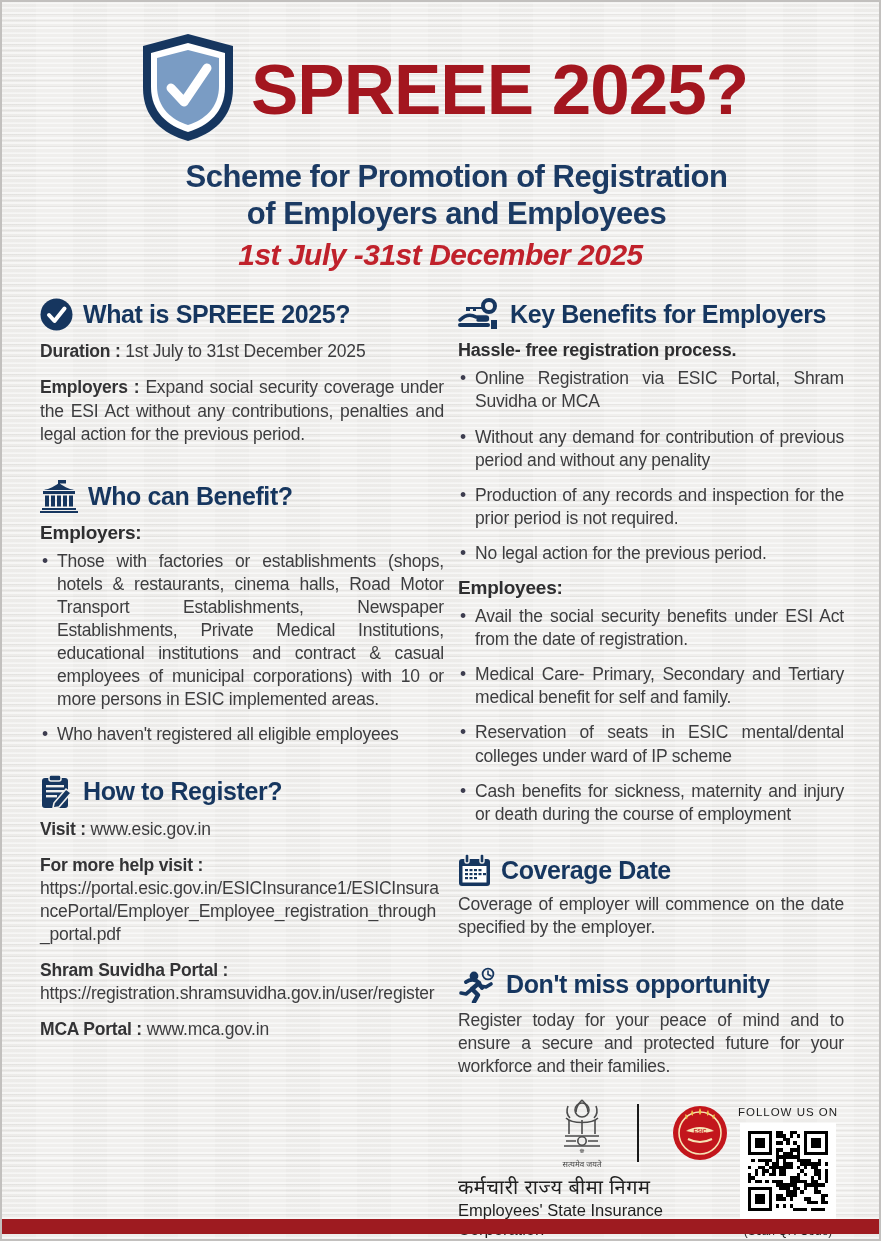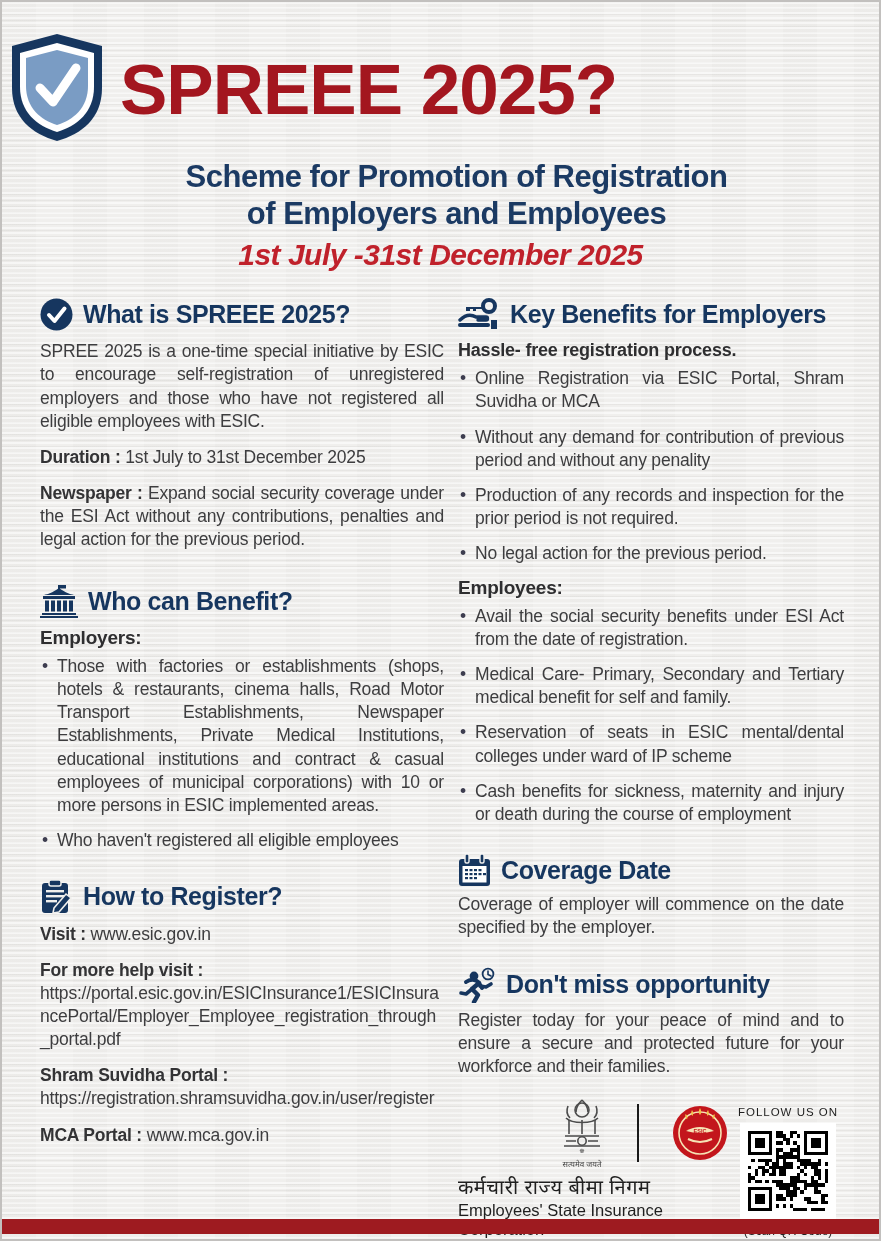--- a/index.html
+++ b/index.html
@@ -14,21 +14,21 @@
     background-image:
       repeating-linear-gradient(0deg, rgba(255,255,255,.55) 0 2px, rgba(0,0,0,0) 2px 5px),
       repeating-linear-gradient(0deg, rgba(176,174,171,.14) 0 1px, rgba(0,0,0,0) 1px 6px),
       repeating-linear-gradient(90deg, rgba(205,203,200,.10) 0 34px, rgba(0,0,0,0) 34px 71px);
     border:2px solid #c2c0be;
     overflow:hidden;
   }
 
   
   .hdr{ padding-top:28px; text-align:center; }
-  .hdr-row{ display:flex; align-items:center; gap:8px; }
+  .hdr-row{ display:flex; align-items:center; justify-content:center; gap:8px; }
   .title{
     font-size:71px; font-weight:800; letter-spacing:-1px;
     color:#a3161f;
   }
   .subtitle{
     margin-top:10px; color:#1b3a63; font-weight:700;
     font-size:31px; line-height:1.2; letter-spacing:-0.5px;padding-left:32px;
   }
   .daterange{
     margin-top:6px; color:#c0212b; font-weight:600;
@@ -113,23 +113,22 @@
       <div>
         <h2 class="sec">
           <span class="ic">
             <svg width="33" height="33" viewBox="0 0 33 33">
               <circle cx="16.5" cy="16.5" r="16" fill="#16365f"></circle>
               <path d="M9 17 L14.5 23 L24.5 10.5" fill="none" stroke="#ffffff" stroke-width="4" stroke-linecap="round" stroke-linejoin="round"></path>
             </svg>
           </span>
           <span>What is SPREEE 2025?</span>
         </h2>
-        <p class="body mb13">SPREE 2025 is a one-time special initiative by ESIC to encourage self-registration of unregistered employers and those who have not registered all eligible employees with ESIC.</p>
         <p class="body nojust mb13"><span class="lbl">Duration :</span> <span>1st July to 31st December 2025</span></p>
-        <p class="body"><span class="lbl">Newspaper :</span> <span>Expand social security coverage under the ESI Act without any contributions, penalties and legal action for the previous period.</span></p>
+        <p class="body"><span class="lbl">Employers :</span> <span>Expand social security coverage under the ESI Act without any contributions, penalties and legal action for the previous period.</span></p>
       </div>
 
       <div class="sec-gap1">
         <h2 class="sec">
           <span class="ic">
             <svg width="38" height="33" viewBox="0 0 38 33">
               <rect x="18" y="0" width="2" height="5" fill="#16365f"></rect>
               <rect x="20" y="0" width="6" height="3.5" fill="#16365f"></rect>
               <path d="M19 3 C12 8 8 9 4 10 H34 C30 9 26 8 19 3 Z" fill="#16365f"></path>
               <rect x="3" y="11" width="32" height="3" fill="#16365f"></rect>

